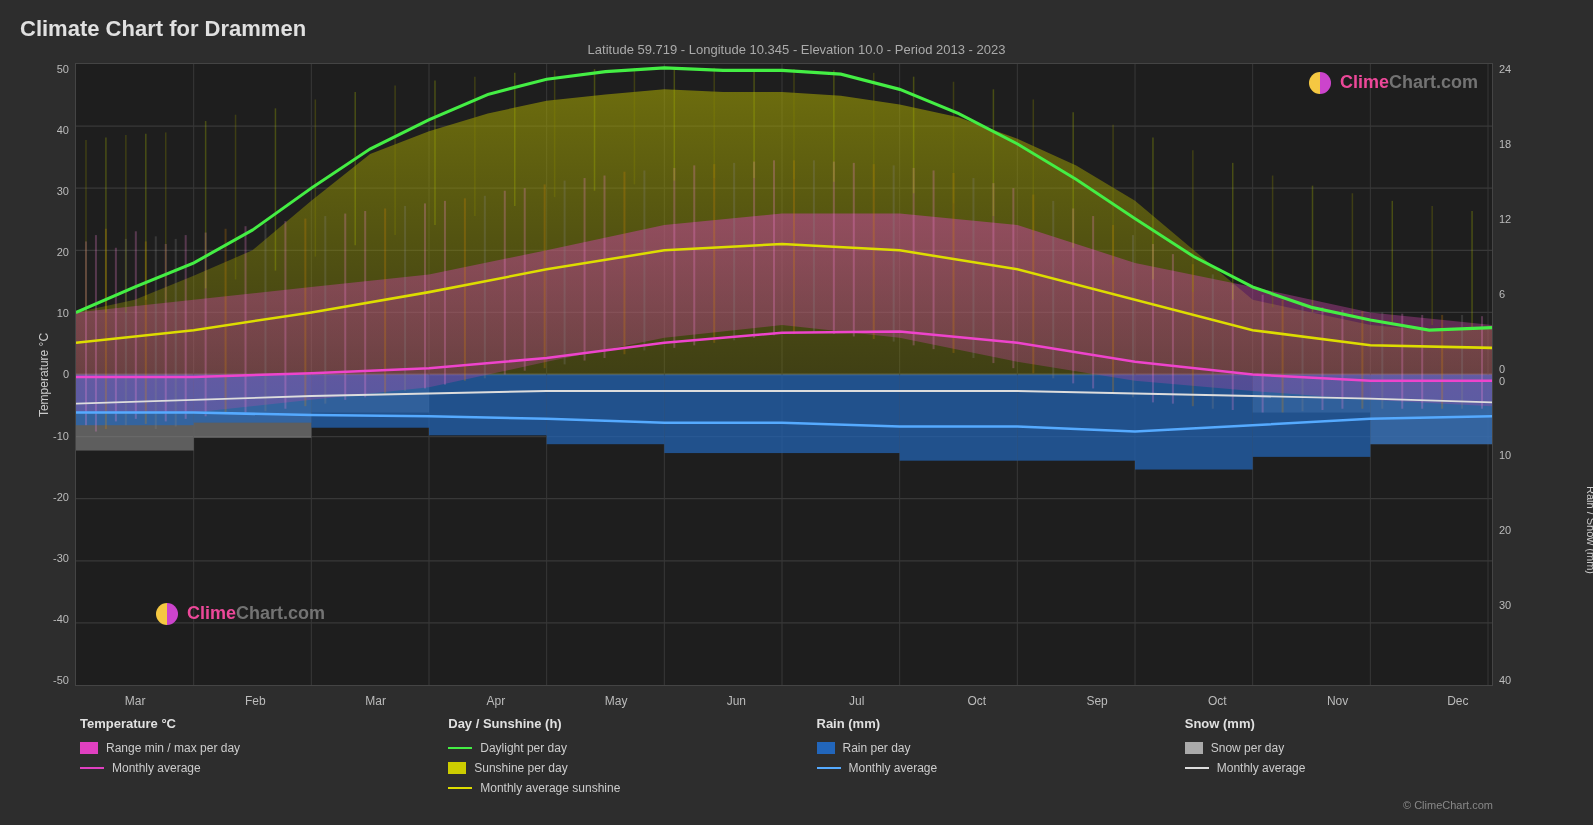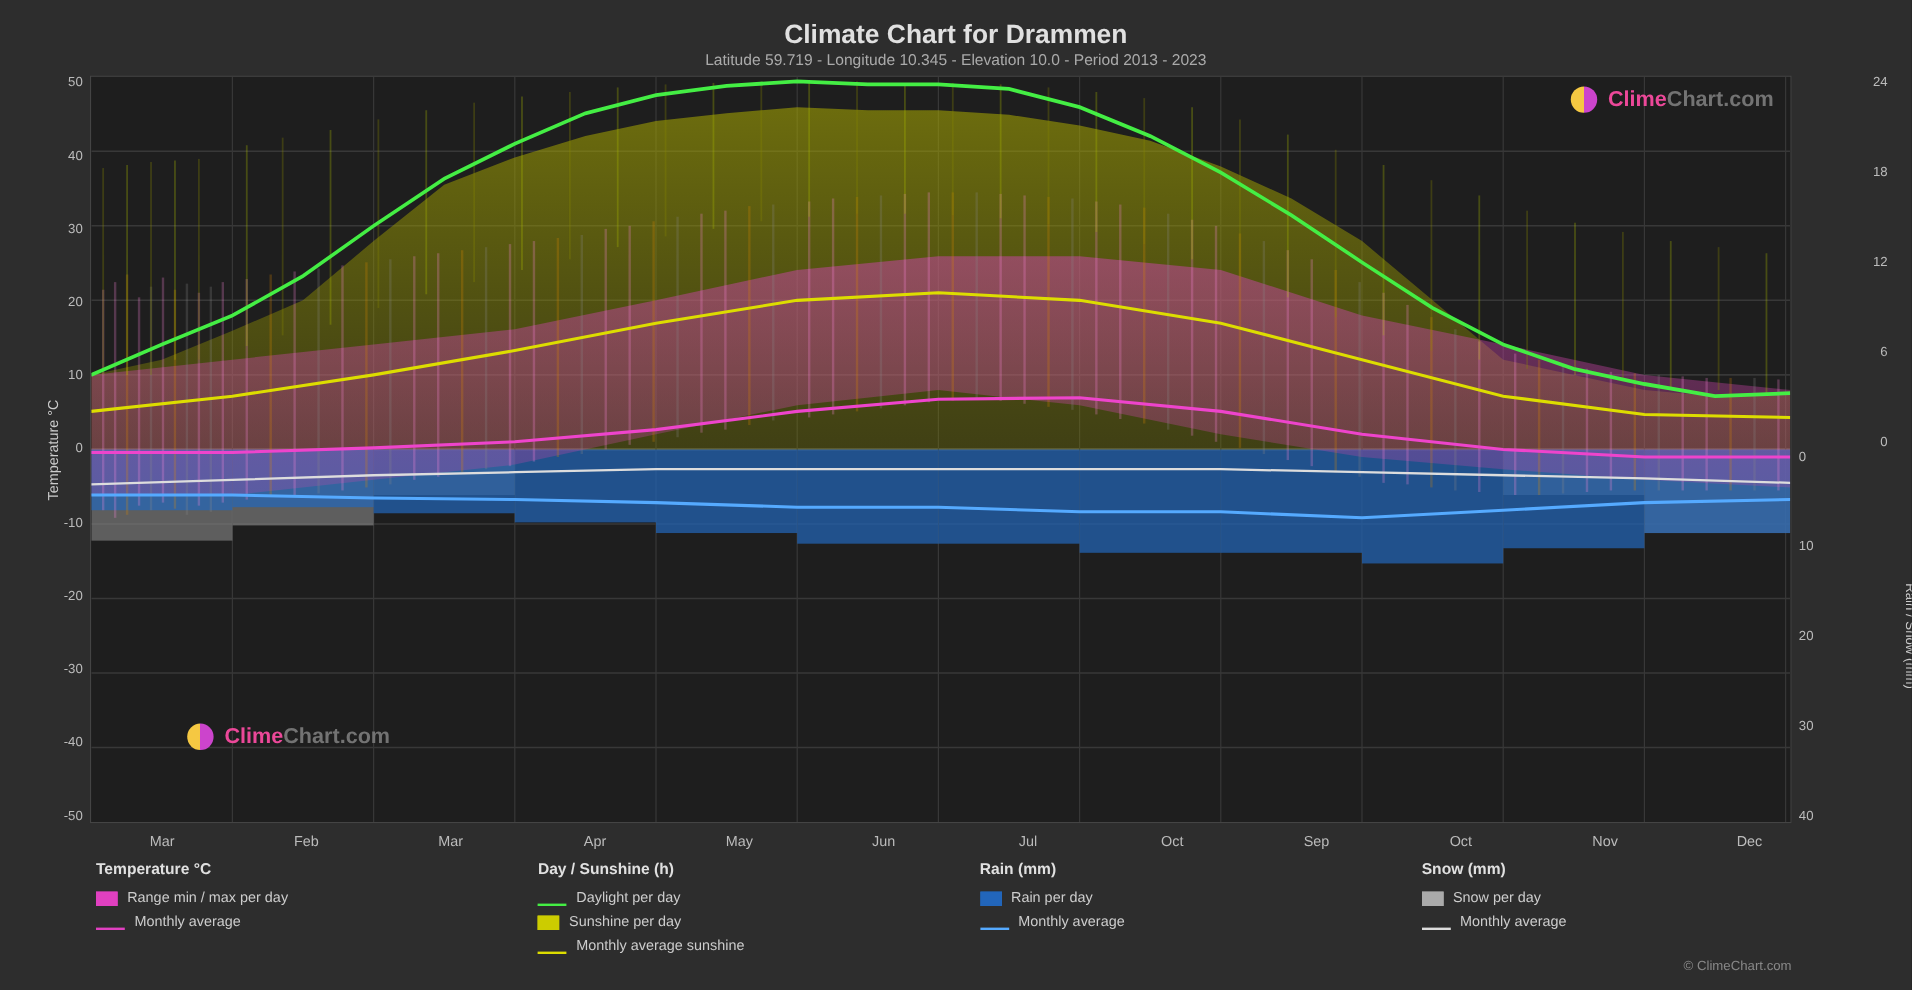--- a/index.html
+++ b/index.html
@@ -13,21 +13,20 @@
     }
     .page-wrapper {
       width: 1593px;
       height: 825px;
       background: #2d2d2d;
       display: flex;
       flex-direction: column;
       padding: 10px 20px 10px 20px;
     }
     .chart-title {
-      text-align: center;
       color: #e0e0e0;
       font-size: 22px;
       font-weight: bold;
       margin-top: 6px;
     }
     .chart-subtitle {
       text-align: center;
       color: #aaa;
       font-size: 13px;
       margin-bottom: 6px;
@@ -99,21 +98,21 @@
       gap: 6px;
     }
     .legend-section-title {
       font-size: 13px;
       color: #e0e0e0;
       font-weight: bold;
       margin-bottom: 4px;
     }
     .legend-item {
       display: flex;
-      align-items: flex-end;
+      align-items: center;
       gap: 8px;
       font-size: 12px;
       color: #ccc;
     }
     .legend-swatch {
       width: 18px;
       height: 12px;
       display: inline-block;
       flex-shrink: 0;
     }
@@ -531,21 +530,21 @@
             1062,260
             1180,262
             1298,264
             1420,267
           " fill="none" stroke="#dddddd" stroke-width="1.5"></polyline>
 
       </svg>
     </div>
 
     <div class="y-axis-right" style="position:relative; width:80px;">
-      <div style="display:flex;flex-direction:column;justify-content:space-between;align-items:flex-end;padding-left:6px;font-size:11px;color:#bbb;height:50%;flex:none;">
+      <div style="display:flex;flex-direction:column;justify-content:space-between;align-items:flex-start;padding-left:6px;font-size:11px;color:#bbb;height:50%;flex:none;">
         <span>24</span>
         <span>18</span>
         <span>12</span>
         <span>6</span>
         <span>0</span>
       </div>
       <div style="display:flex;flex-direction:column;justify-content:space-between;align-items:flex-start;padding-left:6px;font-size:11px;color:#bbb;height:50%;flex:none;">
         <span>0</span>
         <span>10</span>
         <span>20</span>

